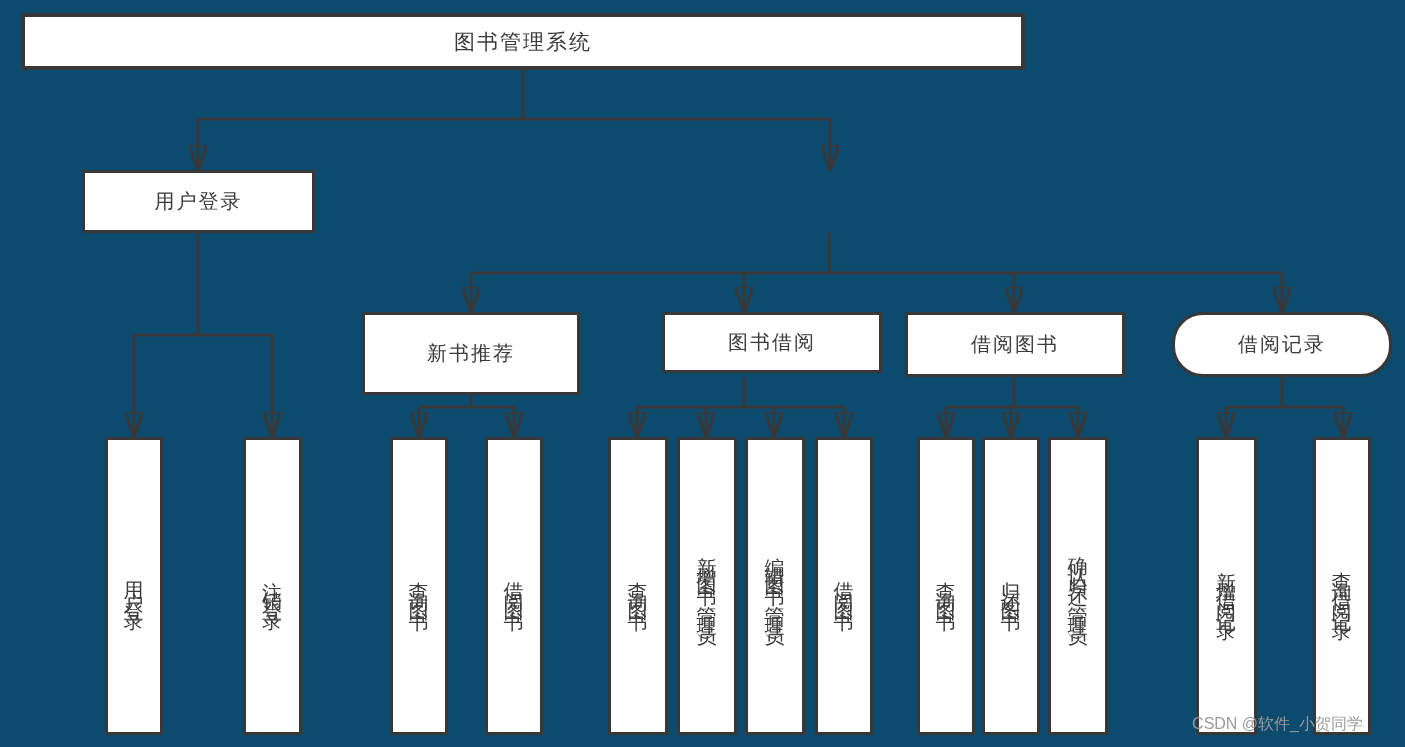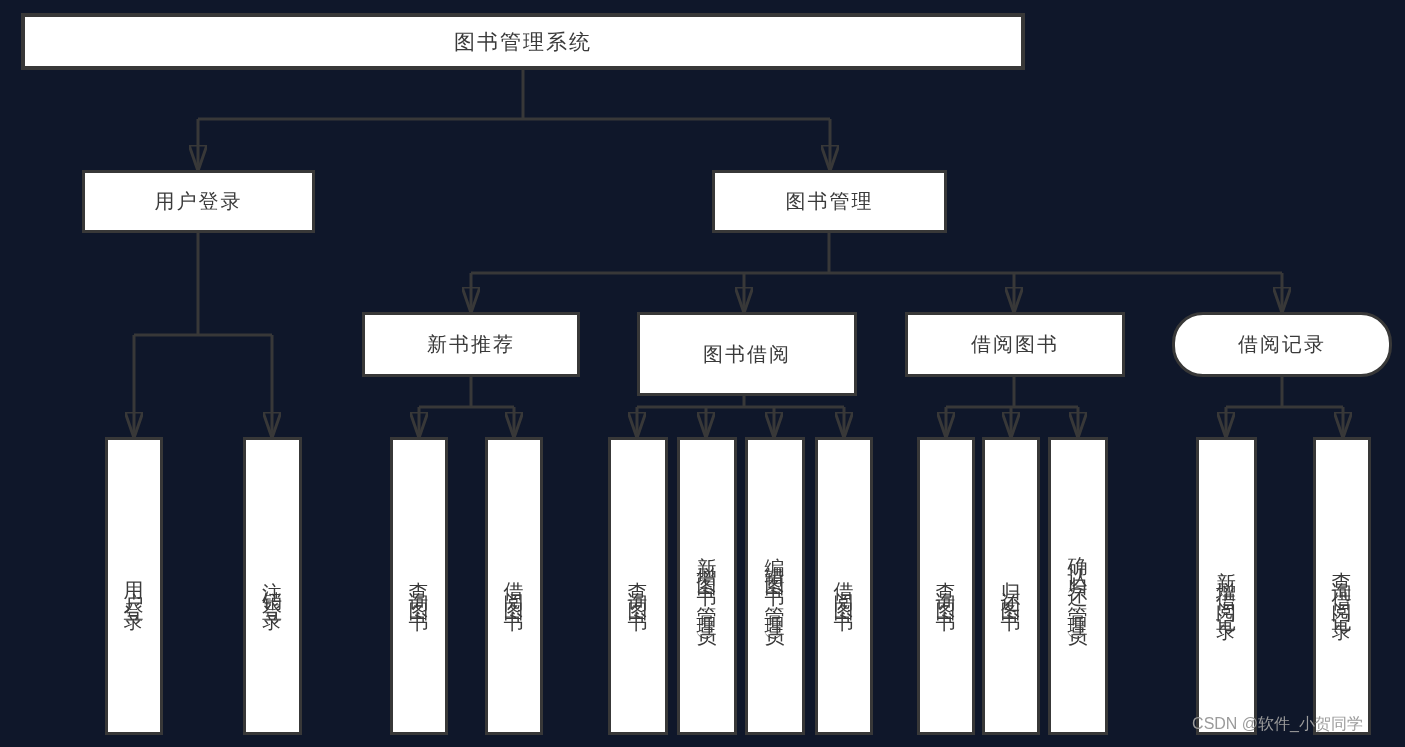--- a/index.html
+++ b/index.html
@@ -4,21 +4,21 @@
 <style>
   html, body {
     margin: 0; padding: 0;
     background: #ffffff;
     font-family: "Liberation Sans", sans-serif;
   }
   #canvas {
     position: relative;
     width: 1405px;
     height: 747px;
-    background: #0f172a;
+    background: #0c4a6e;
     overflow: hidden;
   }
   #connectors {
     position: absolute;
     left: 0; top: 0;
     pointer-events: none;
     z-index: 0;
   }
   #connectors path {
     stroke: #383838;
@@ -120,24 +120,23 @@
     <g>
       <path d="M1282 377 V407 M1226 407 H1343"></path>
       <path d="M1226 407 V437" marker-end="url(#arrow)"></path>
       <path d="M1343 407 V437" marker-end="url(#arrow)"></path>
     </g>
   </svg>
 
   <div class="node root-node" style="left:21px; top:13px; width:1004px; height:57px;">图书管理系统</div>
 
   <div class="node h-node" style="left:82px; top:170px; width:233px; height:63px;">用户登录</div>
-  <div class="node h-node" style="left:712px; top:170px; width:235px; height:63px;">图书管理</div>
 
-  <div class="node h-node" style="left:362px; top:312px; width:218px; height:65px;">新书推荐</div>
-  <div class="node h-node" style="left:637px; top:312px; width:220px; height:84px;">图书借阅</div>
+  <div class="node h-node" style="left:362px; top:312px; width:218px; height:83px;">新书推荐</div>
+  <div class="node h-node" style="left:662px; top:312px; width:220px; height:61px;">图书借阅</div>
   <div class="node h-node" style="left:905px; top:312px; width:220px; height:65px;">借阅图书</div>
   <div class="node h-node" style="left:1172px; top:312px; width:220px; height:65px;border-radius:31px;">借阅记录</div>
 
   <div class="node v-node" style="left:105px; top:437px; width:58px; height:298px;">用户登录</div>
   <div class="node v-node" style="left:243px; top:437px; width:59px; height:298px;">注销登录</div>
 
   <div class="node v-node" style="left:390px; top:437px; width:58px; height:298px;">查询图书</div>
   <div class="node v-node" style="left:485px; top:437px; width:58px; height:298px;">借阅图书</div>
 
   <div class="node v-node" style="left:608px; top:437px; width:60px; height:298px;">查询图书</div>

